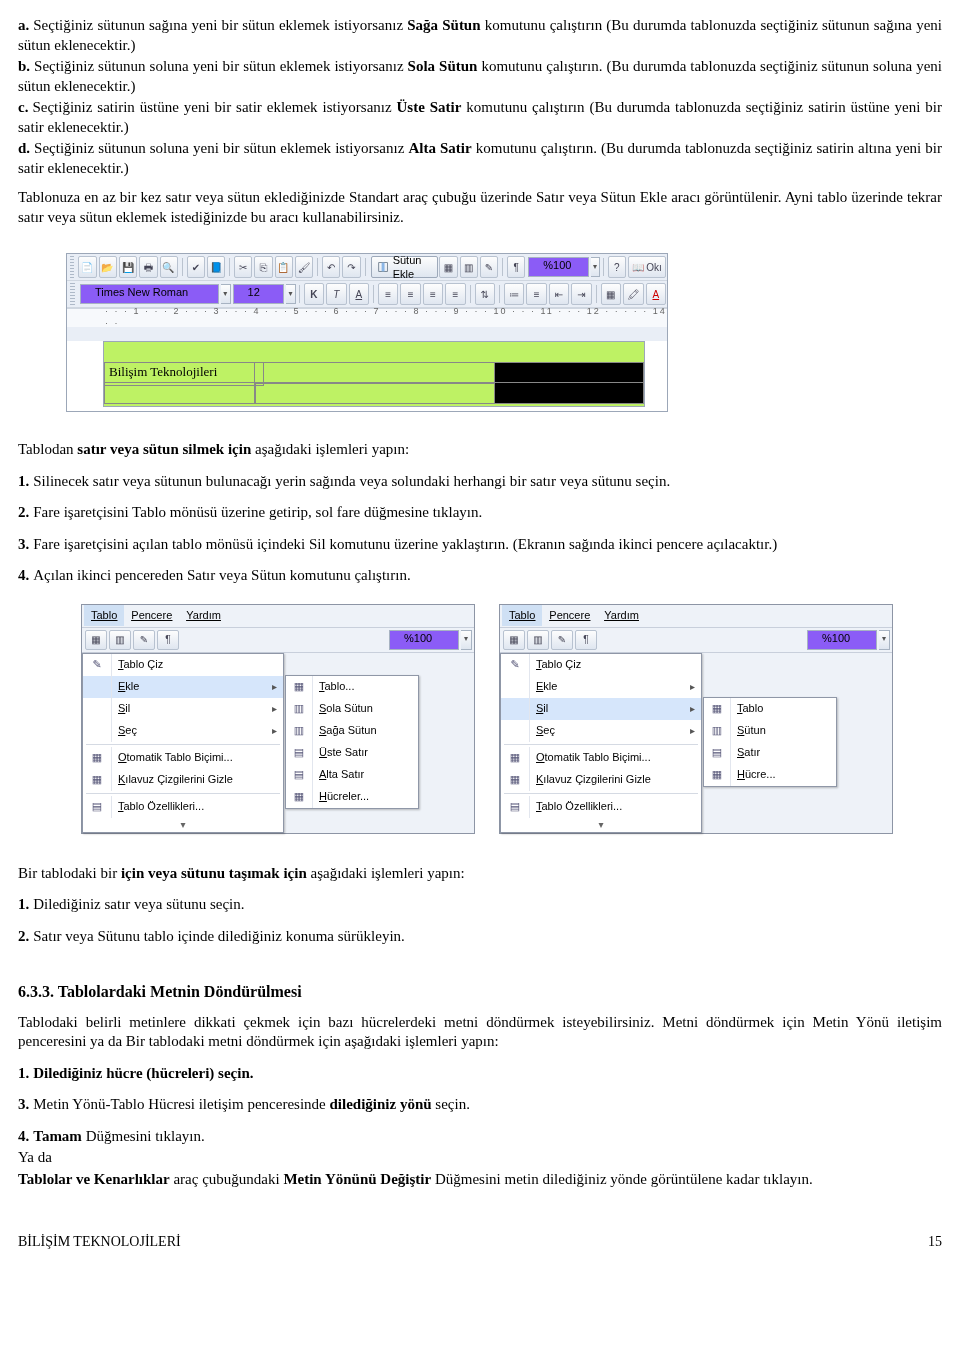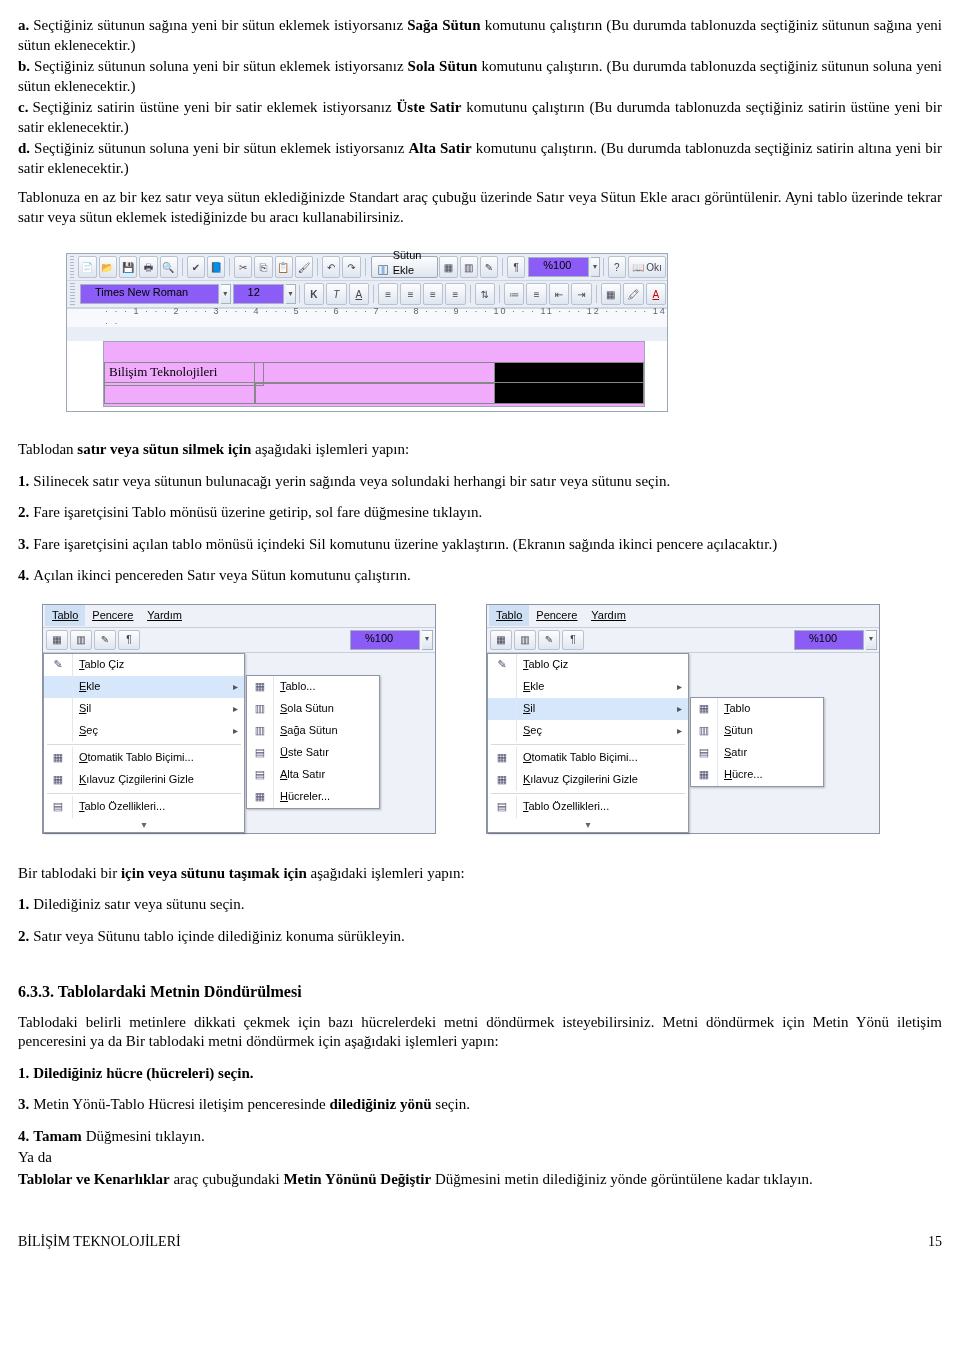--- a/index.html
+++ b/index.html
@@ -25,27 +25,27 @@
   
   .tbimg{margin:24px 0 28px 48px;border:1px solid #9ca7b8;width:600px;font-family:Verdana,Geneva,sans-serif;font-size:11px;background:#e9eef6;display:inline-block}
   .tbimg .row{display:flex;align-items:center;height:26px;border-bottom:1px solid #cfd6e0}
   .tbimg .row:last-child{border-bottom:none}
   .tb-btn{width:22px;height:20px;border:1px solid #b8c2d0;margin:0 1px;border-radius:2px;background:linear-gradient(#fdfdfd,#dfe6f0);display:flex;align-items:center;justify-content:center;font-size:10px;color:#445}
   .tb-sep{width:1px;height:18px;background:#bac3cf;margin:0 3px}
   .tb-field{height:18px;border:1px solid #a7b3c2;background:#8b5cf6;padding:0 14px;display:flex;align-items:flex-start;margin:0 2px}
   .tb-drop{width:10px;height:18px;border:1px solid #a7b3c2;border-left:none;background:linear-gradient(#fdfdfd,#dfe6f0);display:flex;align-items:center;justify-content:center;font-size:8px;color:#555}
   .tb-grip{width:6px;height:22px;margin:0 3px;background:repeating-linear-gradient(#aeb9c8 0 1px,transparent 1px 3px)}
   .ruler{height:18px;background:#f7f9fc;border-top:1px solid #cfd6e0;font-size:9px;color:#666;display:flex;align-items:center;padding-left:38px;letter-spacing:2px}
-  .doc-area{background:#f0abfc;border:1px solid #9ca7b8;margin:14px 22px 2px 36px;height:64px;position:relative}
+  .doc-area{background:#bef264;border:1px solid #9ca7b8;margin:14px 22px 2px 36px;height:64px;position:relative}
   .doc-cell{border:1px solid #888;position:absolute}
   .sel-cell{background:#000}
-  .sutun-btn{display:flex;align-items:flex-end;height:20px;border:1px solid #9da9ba;border-radius:2px;padding:0 6px;margin-left:3px;background:linear-gradient(#fdfdfd,#dfe6f0);font-size:11px}
+  .sutun-btn{display:flex;align-items:center;height:20px;border:1px solid #9da9ba;border-radius:2px;padding:0 6px;margin-left:3px;background:linear-gradient(#fdfdfd,#dfe6f0);font-size:11px}
   .sutun-btn svg{margin-right:4px}
   
-  .menus{display:flex;gap:50px;margin:18px 0 30px 24px}
+  .menus{display:flex;gap:24px;margin:18px 0 30px 63px}
   .menu-panel{border:1px solid #8d95a5;width:392px;font-family:"Segoe UI",Tahoma,sans-serif;font-size:11px;background:#eef2f8}
   .menubar{display:flex;height:22px;border-bottom:1px solid #c8cfdb;align-items:center;padding-left:2px}
   .menubar .m{padding:3px 7px;text-decoration:underline}
   .menubar .m.open{background:#cfe0f4}
   .tb2{display:flex;align-items:center;height:24px;border-bottom:1px solid #c8cfdb;padding:0 2px}
   .tb2 .tb-btn{width:20px;height:18px}
   .tb2 .zoom{margin-left:auto;display:flex;align-items:center}
   .menu-list{border:1px solid #8f97a7;background:#fff;width:200px;box-shadow:1px 1px 2px rgba(0,0,0,.25)}
   .menu-list .mi{display:flex;align-items:center;height:22px;padding:0 6px 0 0}
   .menu-list .mi .ico{width:28px;height:22px;display:flex;align-items:center;justify-content:center;font-size:11px;color:#557;border-right:1px solid #e2e6ee;margin-right:6px}

